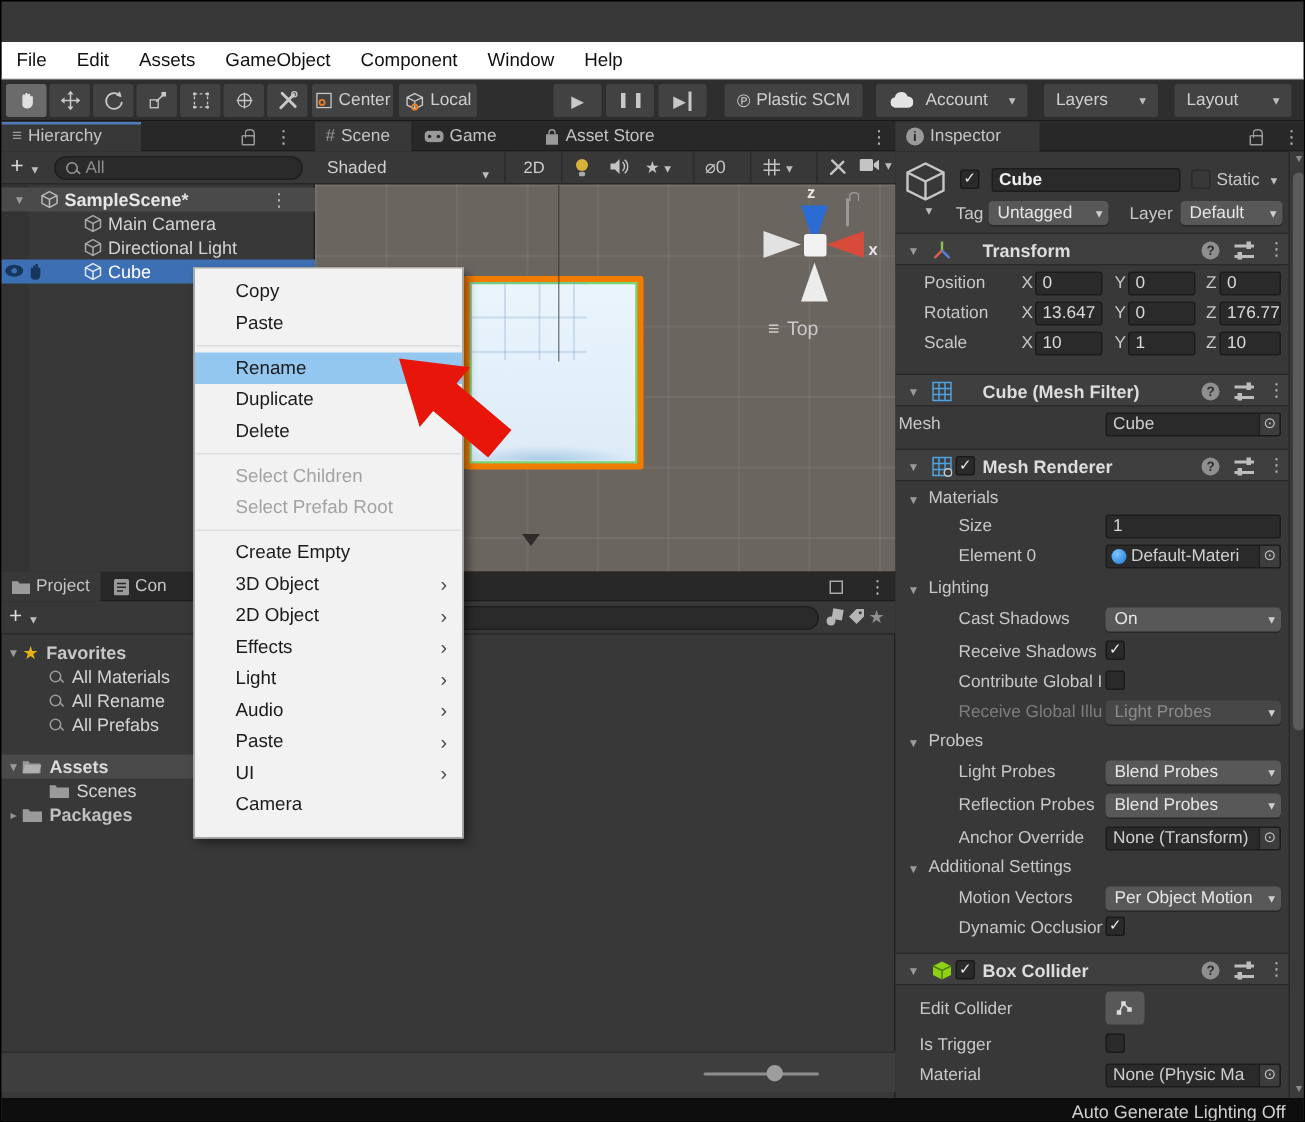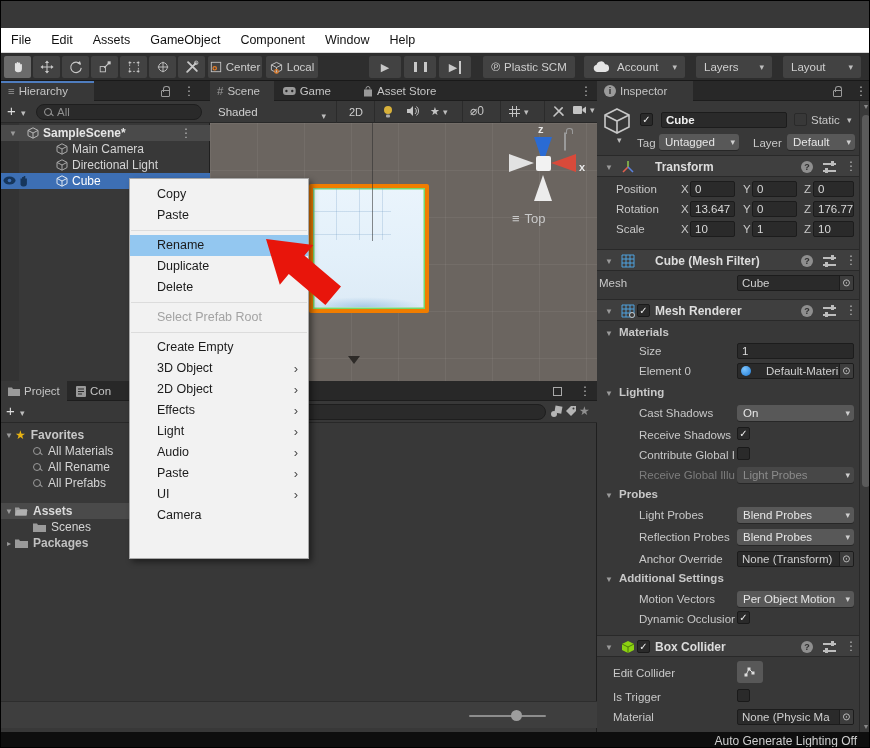--- a/index.html
+++ b/index.html
@@ -37,21 +37,21 @@
   
   .fld{position:absolute;height:16px;background:#2A2A2A;border:1px solid #1c1c1c;border-radius:2px;color:#DADADA;font-size:11.5px;line-height:14px;padding:0 4px;overflow:hidden;white-space:nowrap}
   .dd{position:absolute;height:16px;background:#585858;border-radius:3px;color:#E6E6E6;font-size:11.5px;line-height:16px;padding:0 15px 0 6px;overflow:hidden;white-space:nowrap;box-shadow:0 1px 0 rgba(0,0,0,.3)}
   .dd .dd-c{position:absolute;right:4px;top:0;font-size:9px;line-height:16px;color:#CFCFCF}
   .dd.dis{background:#474747;color:#8b8b8b}
   .objf{position:absolute;height:16px;background:#2A2A2A;border:1px solid #1c1c1c;border-radius:2px;color:#CFCFCF;font-size:11.5px;line-height:14px;padding:0 16px 0 4px;overflow:hidden;white-space:nowrap}
   .objf .pick{position:absolute;right:0;top:0;width:14px;height:14px;background:#3d3d3d;border-left:1px solid #1c1c1c;text-align:center;line-height:13px;font-size:10px;color:#C2C2C2}
   .chk{position:absolute;width:13px;height:13px;background:#2A2A2A;border:1px solid #1a1a1a;border-radius:2px;color:#EDEDED;font-size:10px;line-height:12px;text-align:center}
   .ilbl{position:absolute;font-size:11.5px;color:#C8C8C8;white-space:nowrap;overflow:hidden}
   .ilbl.dim{color:#7d7d7d}
-  .sect{position:absolute;font-size:11.5px;font-weight:bold;color:#C8C8C8;white-space:nowrap}
+  .sect{position:absolute;font-size:11.5px;font-weight:normal;color:#C8C8C8;white-space:nowrap}
   .chdr{position:absolute;left:0;width:262px;height:22px;background:#3f3f3f;border-top:1px solid #292929;border-bottom:1px solid #292929}
   .chdr .t{position:absolute;left:58px;top:4px;font-size:12px;font-weight:bold;color:#DDD}
   .helpic{position:absolute;width:12px;height:12px;border-radius:50%;background:#8f8f8f;color:#2e2e2e;font-size:9px;font-weight:bold;text-align:center;line-height:12px}
   .presets{position:absolute;width:13px;height:12px}
   .presets:before{content:"";position:absolute;left:0;top:2px;width:13px;height:1.5px;background:#bdbdbd;box-shadow:0 7px 0 #bdbdbd}
   .presets:after{content:"";position:absolute;left:8px;top:0;width:3px;height:5px;background:#bdbdbd;box-shadow:-6px 7px 0 #bdbdbd}
   .foldt{position:absolute;font-size:8px;color:#9a9a9a}
   
   .ctx{left:128px;top:177px;width:180px;height:381px;background:#F2F2F2;border:1px solid #a8a8a8;box-shadow:3px 3px 6px rgba(0,0,0,.45);z-index:60;padding-top:5px;font-size:12.5px;color:#1b1b1b}
   .mi{position:relative;height:21px;line-height:21px;padding-left:27px;white-space:nowrap}
@@ -499,21 +499,21 @@
       <span class="t">Mesh Renderer</span>
       <span class="helpic" style="left:204px;top:5px">?</span>
       <span class="presets" style="left:226px;top:5px"></span>
       <span class="kebab" style="position:absolute;left:248px;top:3px">⋮</span>
     </div>
     <span class="foldt" style="left:8px;top:248px">▼</span>
     <span class="sect" style="left:22px;top:245px">Materials</span>
     <span class="ilbl" style="left:42px;top:264px">Size</span>
     <div class="fld" style="left:140px;top:262px;width:117px"><span>1</span></div>
     <span class="ilbl" style="left:42px;top:284px">Element 0</span>
-    <div class="objf" style="left:140px;top:282px;width:117px;padding-left:28px"><span class="abs" style="left:3px;top:2px;width:10px;height:10px;border-radius:50%;background:radial-gradient(circle at 35% 30%,#7cc4ff,#1e7ad4)"></span><span>Default-Materi</span><span class="pick">⊙</span></div>
+    <div class="objf" style="left:140px;top:282px;width:117px;padding-left:16px"><span class="abs" style="left:3px;top:2px;width:10px;height:10px;border-radius:50%;background:radial-gradient(circle at 35% 30%,#7cc4ff,#1e7ad4)"></span><span>Default-Materi</span><span class="pick">⊙</span></div>
 
     <span class="foldt" style="left:8px;top:308px">▼</span>
     <span class="sect" style="left:22px;top:305px">Lighting</span>
     <span class="ilbl" style="left:42px;top:326px">Cast Shadows</span>
     <div class="dd" style="left:140px;top:324px;width:117px"><span>On</span><span class="dd-c">▾</span></div>
     <span class="ilbl" style="left:42px;top:348px;width:96px">Receive Shadows</span>
     <span class="chk" style="left:140px;top:346px">✓</span>
     <span class="ilbl" style="left:42px;top:368px;width:96px">Contribute Global I</span>
     <span class="chk" style="left:140px;top:366px"></span>
     <span class="ilbl dim" style="left:42px;top:388px;width:96px">Receive Global Illu</span>
@@ -573,20 +573,21 @@
   </div>
 
   <div class="abs ctx">
     <div class="mi"><span>Copy</span></div>
     <div class="mi"><span>Paste</span></div>
     <div class="msep"></div>
     <div class="mi hl"><span>Rename</span></div>
     <div class="mi"><span>Duplicate</span></div>
     <div class="mi"><span>Delete</span></div>
     <div class="msep"></div>
+    <div class="mi dis"><span>Select Children</span></div>
     <div class="mi dis"><span>Select Prefab Root</span></div>
     <div class="msep"></div>
     <div class="mi"><span>Create Empty</span></div>
     <div class="mi"><span>3D Object</span><span class="sub">›</span></div>
     <div class="mi"><span>2D Object</span><span class="sub">›</span></div>
     <div class="mi"><span>Effects</span><span class="sub">›</span></div>
     <div class="mi"><span>Light</span><span class="sub">›</span></div>
     <div class="mi"><span>Audio</span><span class="sub">›</span></div>
     <div class="mi"><span>Paste</span><span class="sub">›</span></div>
     <div class="mi"><span>UI</span><span class="sub">›</span></div>

